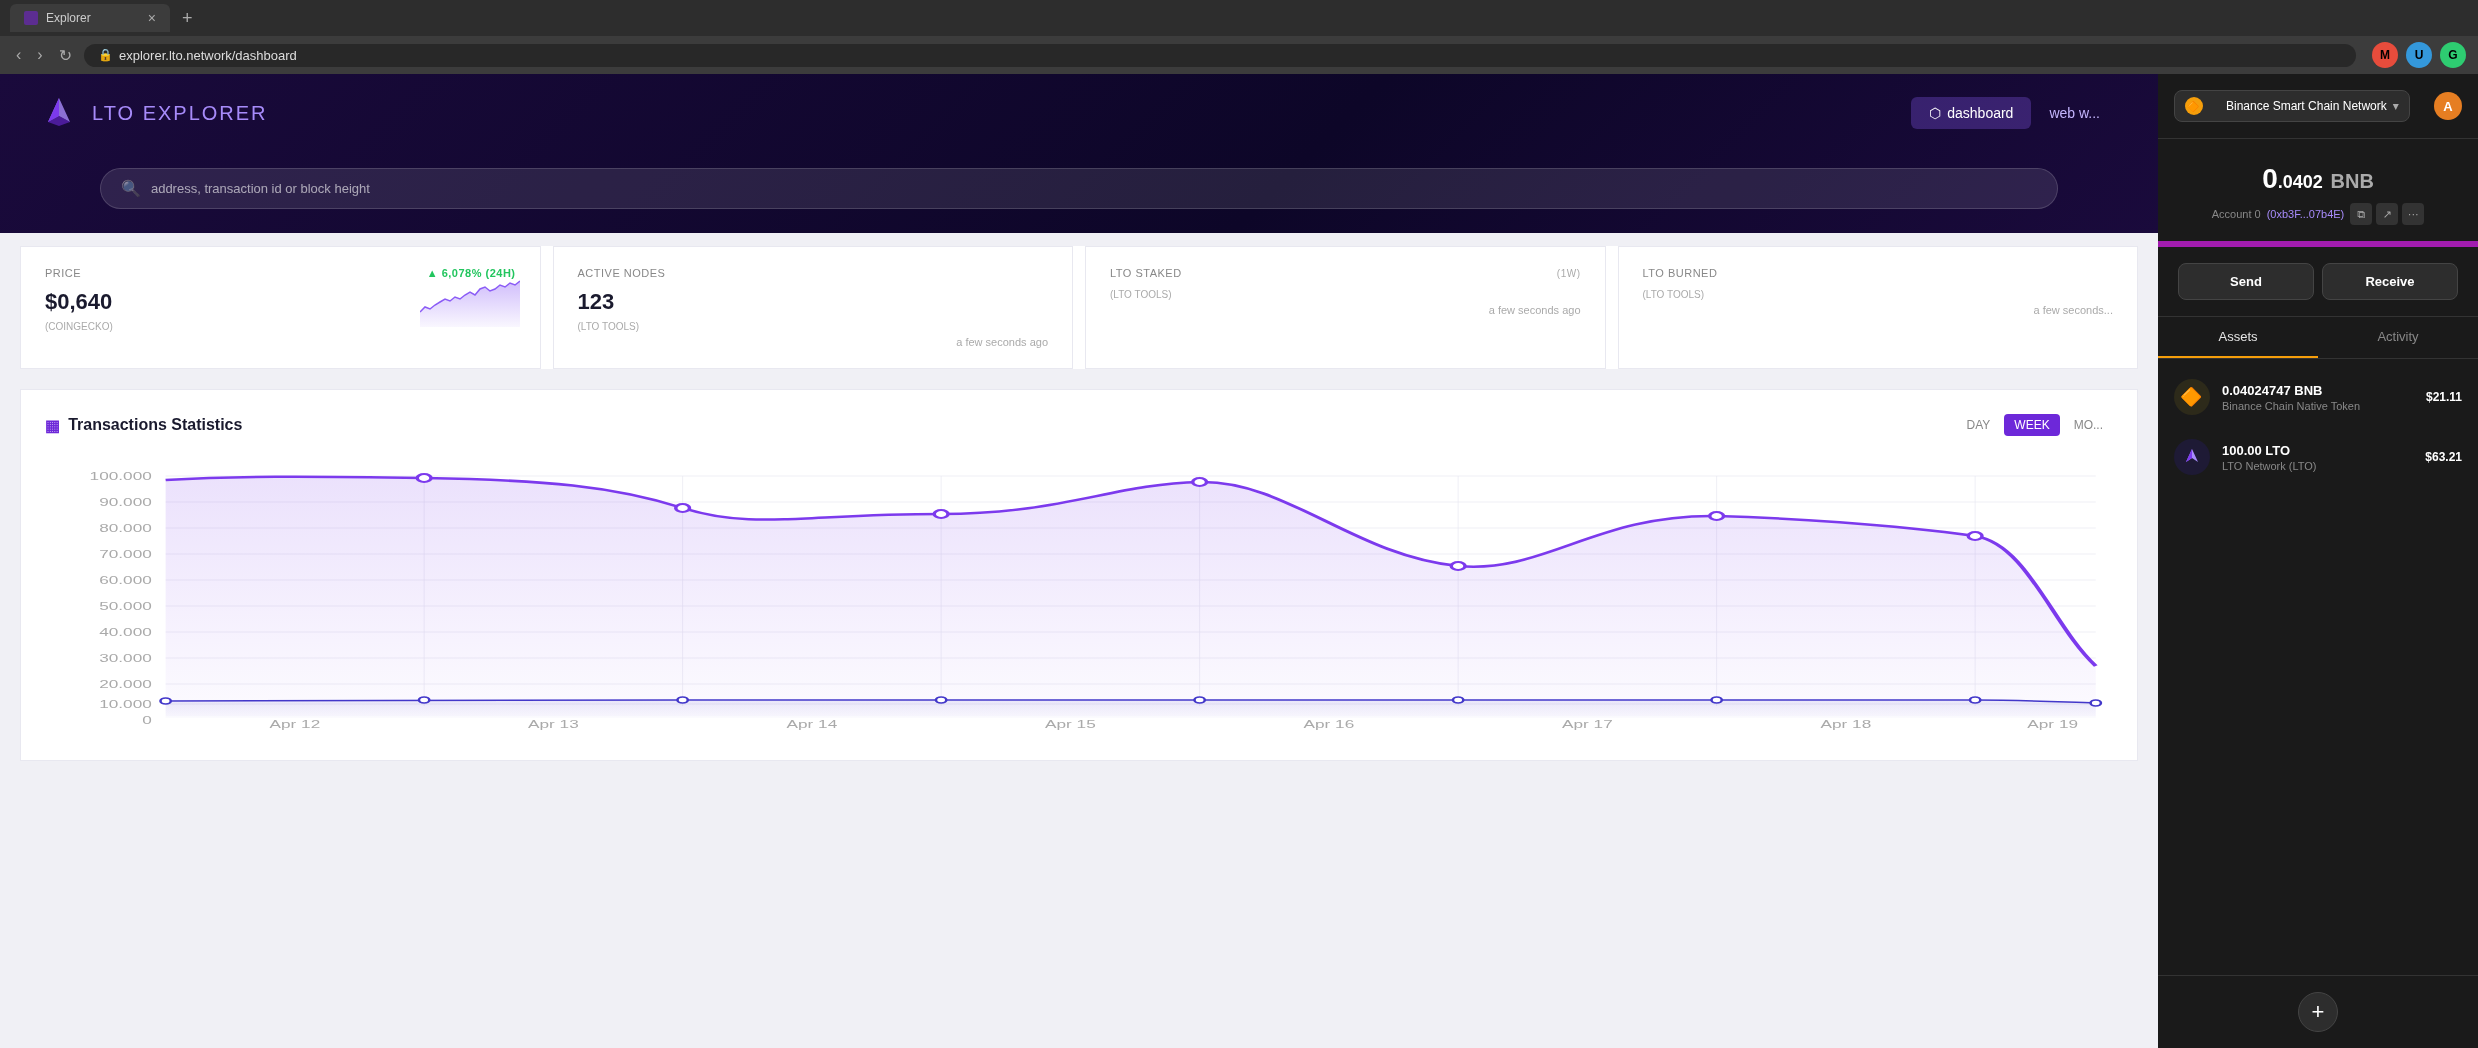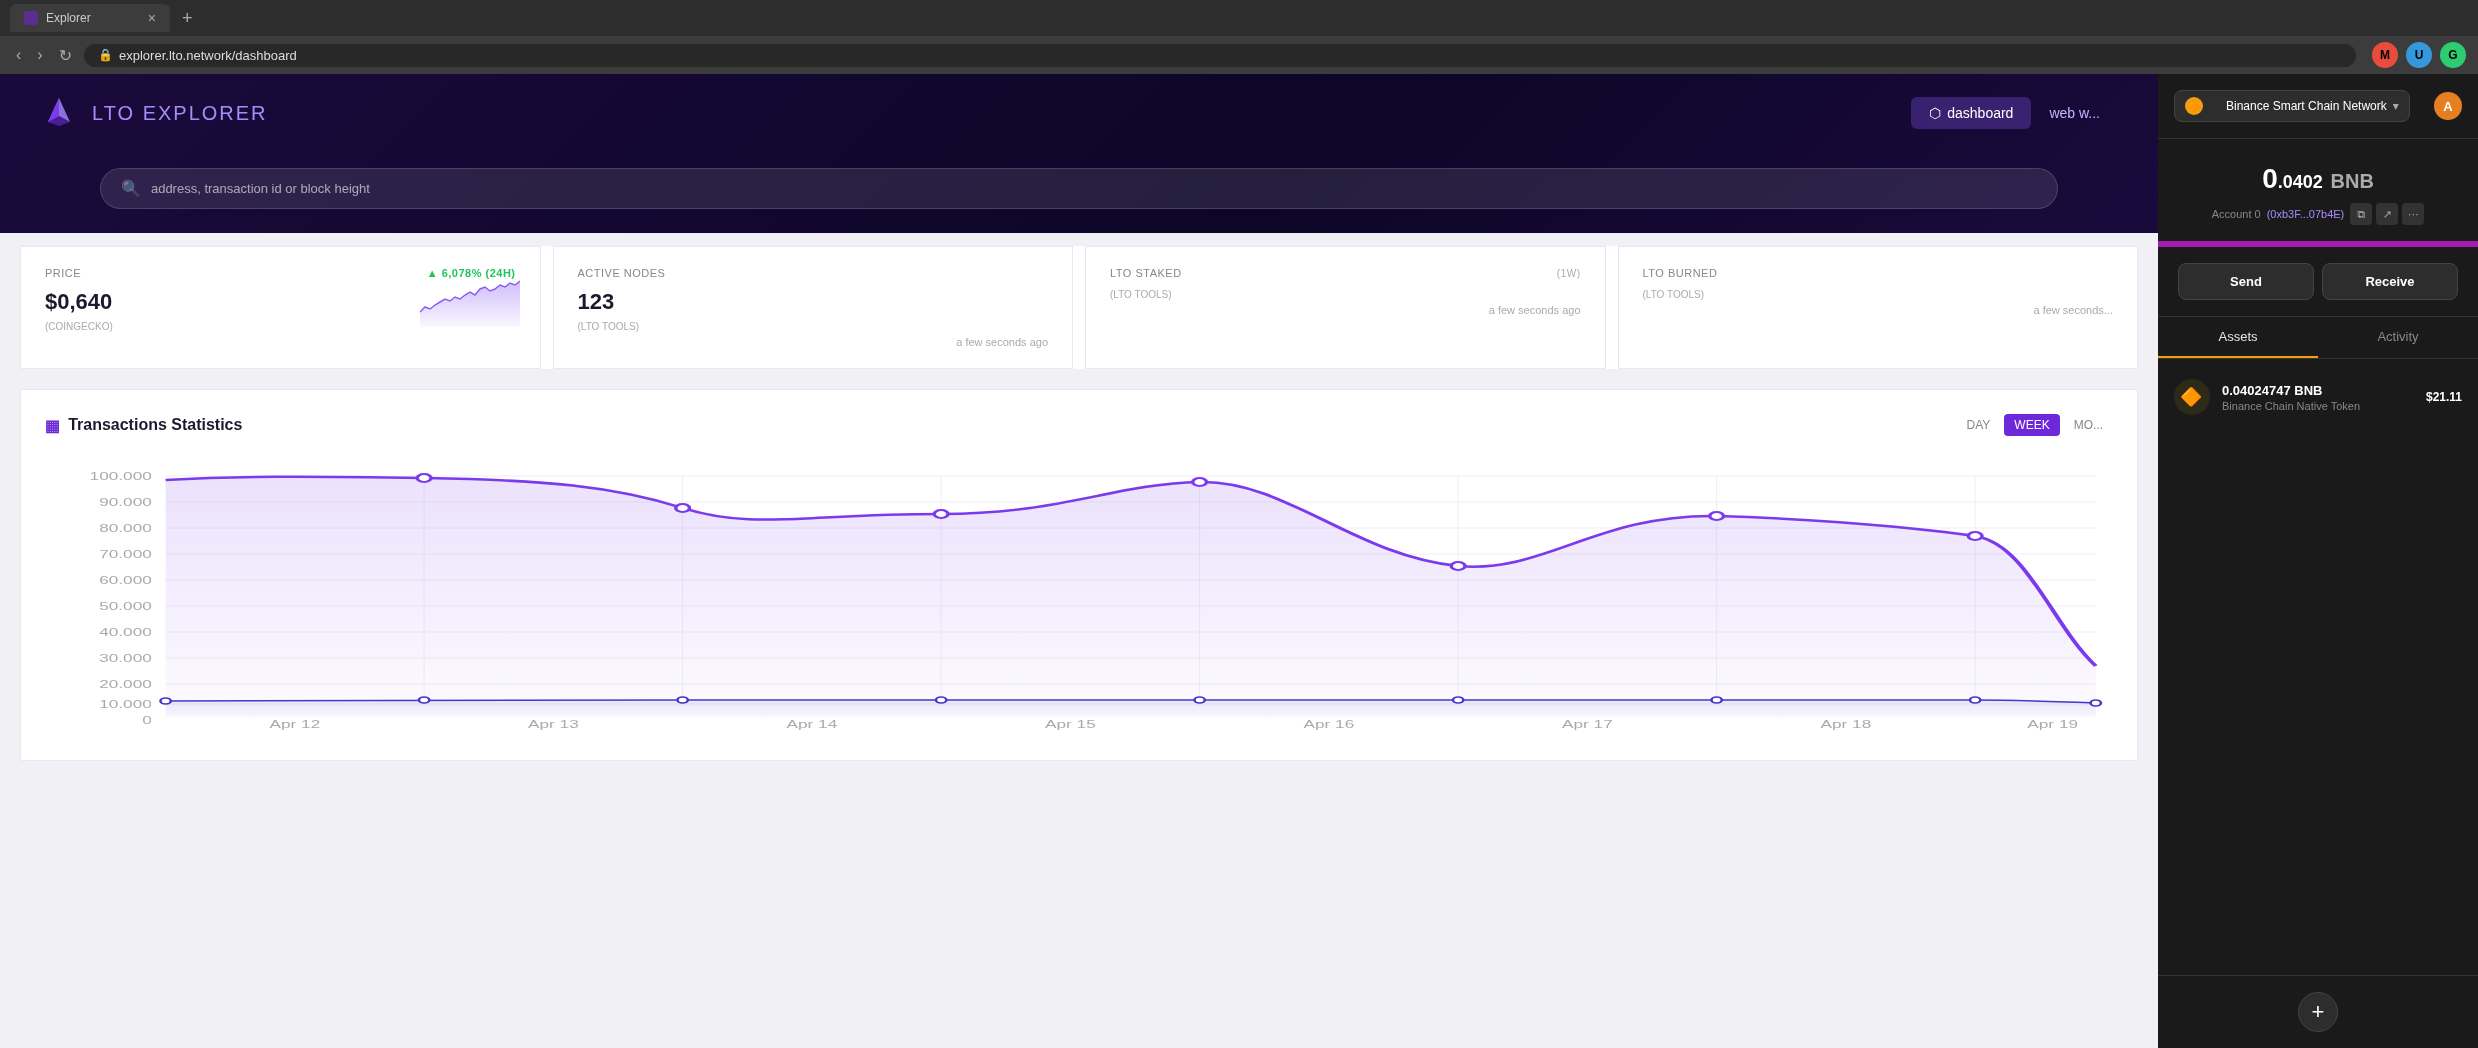--- a/index.html
+++ b/index.html
@@ -651,20 +651,33 @@
         <div class="asset-icon bnb">
           <span style="color:#f59e0b;font-size:18px;">🔶</span>
         </div>
         <div class="asset-info">
           <div class="asset-name">0.04024747 BNB</div>
           <div class="asset-subname">Binance Chain Native Token</div>
         </div>
         <div class="asset-value">$21.11</div>
       </div>
 
+      <div class="asset-item">
+        <div class="asset-icon lto">
+          <svg width="20" height="20" viewBox="0 0 20 20">
+            <path d="M10 2 L4 15 L10 11 L16 15 Z" fill="#a78bfa"></path>
+            <path d="M10 2 L4 15 L10 11 Z" fill="#7c3aed"></path>
+          </svg>
+        </div>
+        <div class="asset-info">
+          <div class="asset-name">100.00 LTO</div>
+          <div class="asset-subname">LTO Network (LTO)</div>
+        </div>
+        <div class="asset-value">$63.21</div>
+      </div>
 
     </div>
 
     <div class="add-btn-container">
       <div class="add-btn">+</div>
     </div>
 
   </div>
 </div>
 

